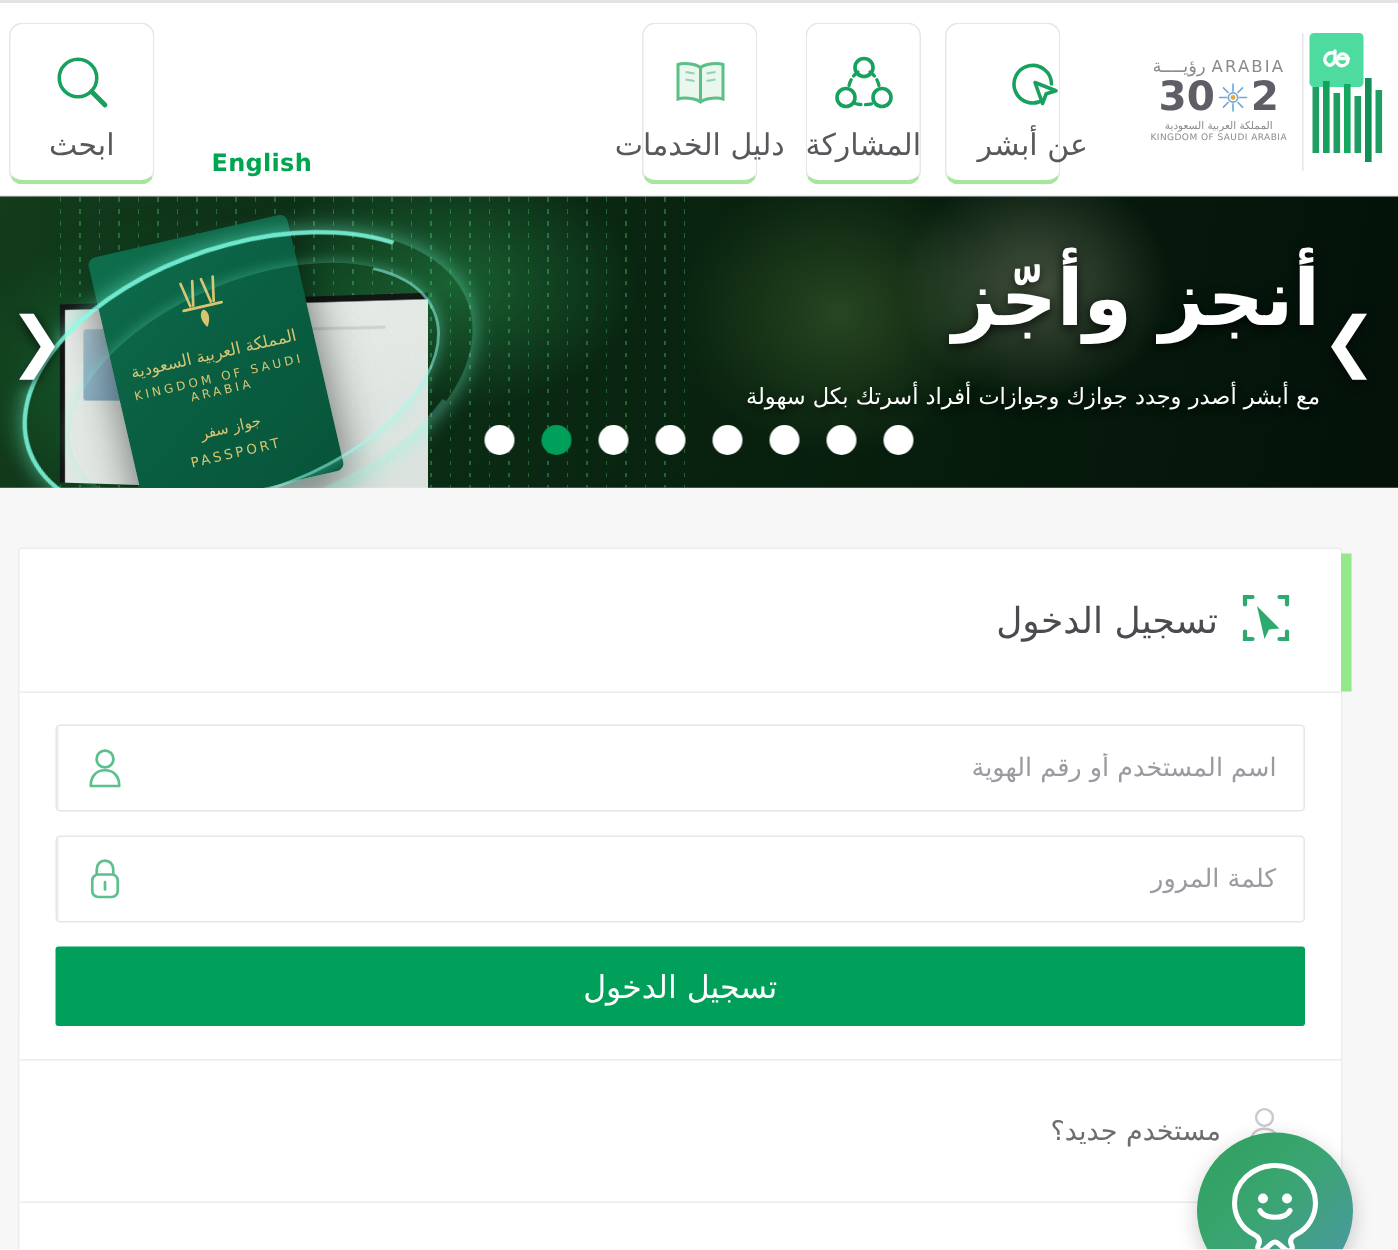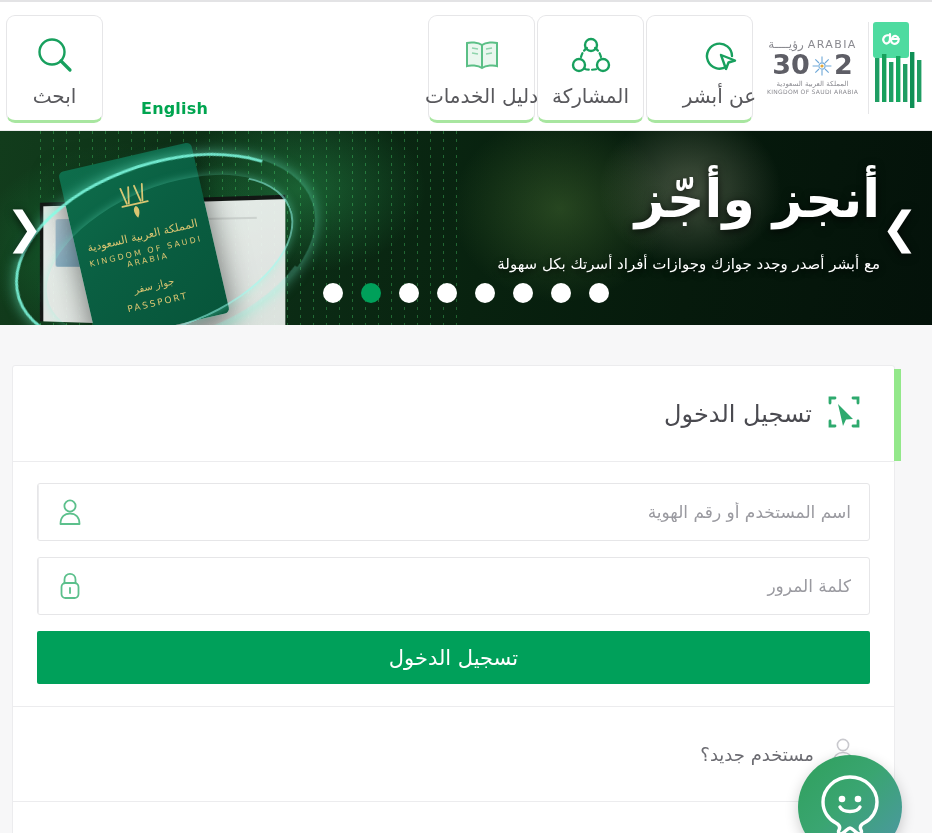--- a/index.html
+++ b/index.html
@@ -28,21 +28,21 @@
     width: 932px;
     height: 131px;
     background: #ffffff;
     border-top: 2px solid #e3e3e5;
     border-bottom: 1px solid #ececee;
   }
 
   .nav-card {
     position: absolute;
     top: 13px;
-    width: 107px;
+    width: 77px;
     height: 108px;
     background: #ffffff;
     border: 1px solid #e6e6e8;
     border-bottom: 3px solid #a8e6a0;
     border-radius: 9px;
     display: flex;
     flex-direction: column;
     align-items: center;
     justify-content: center;
     cursor: pointer;
@@ -55,21 +55,21 @@
     margin-bottom: 4px;
   }
   .nav-card .lbl {
     font-size: 20px;
     color: #58585c;
     line-height: 1;
     white-space: nowrap;
   }
 
   #search-card  { left: 6px;  width: 97px; }
-  #about-card   { left: 646px; padding-left: 40px; }
+  #about-card   { left: 630px; padding-left: 40px; }
   #share-card   { left: 537px; }
   #guide-card   { left: 428px; }
 
   .english-link {
     position: absolute;
     left: 141px;
     top: 97px;
     font-size: 16px;
     font-weight: bold;
     color: #00a550;

